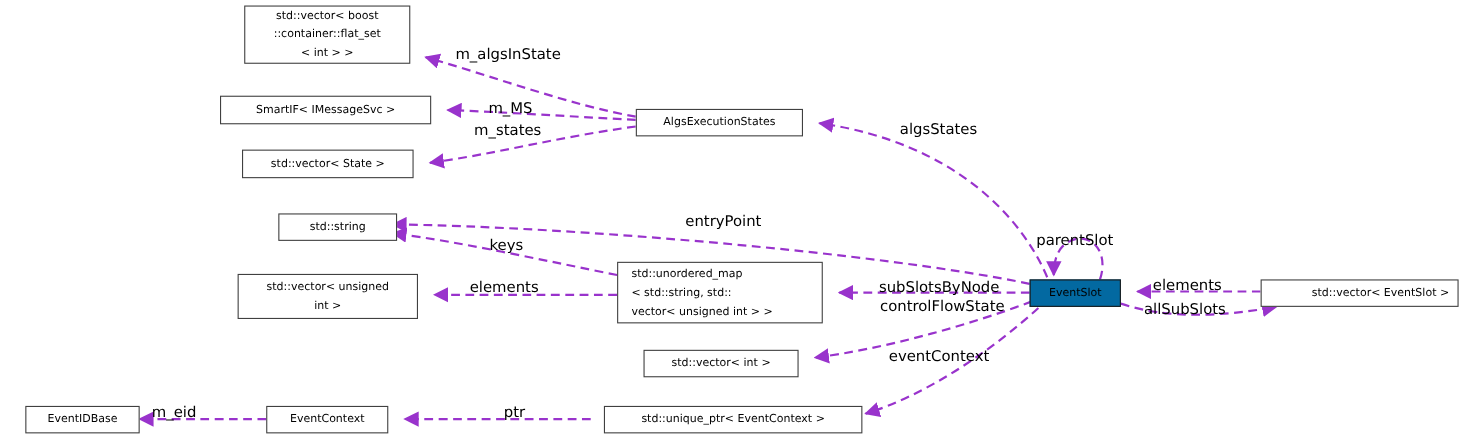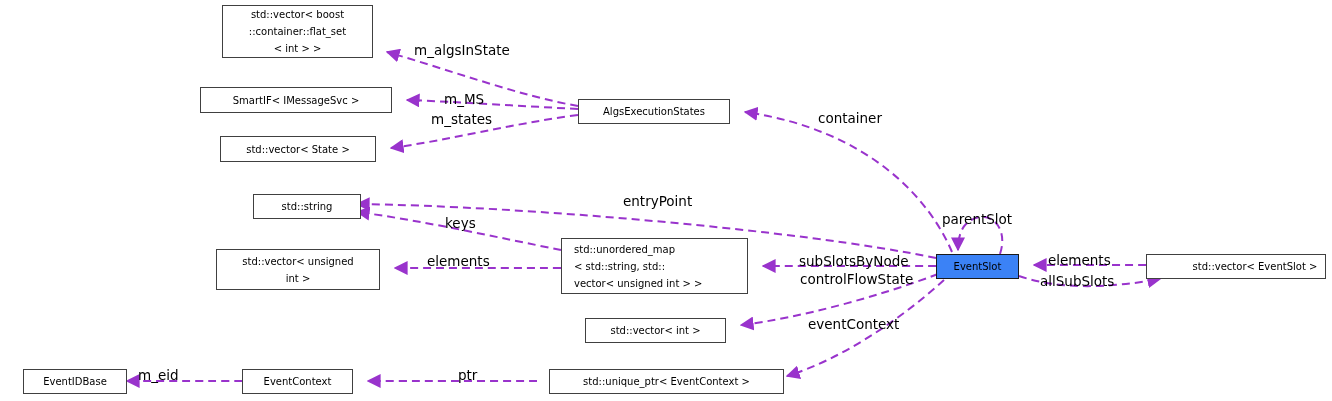--- a/index.html
+++ b/index.html
@@ -26,21 +26,21 @@
     text-align:center;
     white-space:pre;
     z-index:5;
   }
   .node.left-align{
     justify-content:flex-start;
     text-align:left;
     padding-left:5px;
   }
   .node.highlight{
-    background:#3b82f6;
+    background:#0369a1;
     border:1px solid #1a1a1a;
   }
   .edge-label{
     position:absolute;
     font-size:13.5px;
     line-height:15px;
     color:#000000;
     white-space:pre;
     background:transparent;
     z-index:6;
@@ -108,21 +108,21 @@
       <div class="node highlight" style="left: 936px; top: 254px; width: 83px; height: 25px;">EventSlot</div>
       <div class="node" style="left: 1146px; top: 254px; width: 180px; height: 25px; padding-left: 38px;">std::vector&lt; EventSlot &gt;</div>
       <div class="node" style="left: 23px; top: 369px; width: 104px; height: 25px;">EventIDBase</div>
       <div class="node" style="left: 242px; top: 369px; width: 111px; height: 25px;">EventContext</div>
       <div class="node" style="left: 537px; top: 369px; width: 235px; height: 25px; margin-left: 12px;">std::unique_ptr&lt; EventContext &gt;</div>
     </div>
   <div id="labels">
       <div class="edge-label" style="left: 414px; top: 43px;">m_algsInState</div>
       <div class="edge-label" style="left: 444px; top: 92px;">m_MS</div>
       <div class="edge-label" style="left: 431px; top: 112px;">m_states</div>
-      <div class="edge-label" style="left: 818px; top: 111px;">container</div>
+      <div class="edge-label" style="left: 818px; top: 111px;">algsStates</div>
       <div class="edge-label" style="left: 623px; top: 194px;">entryPoint</div>
       <div class="edge-label" style="left: 942px; top: 212px;">parentSlot</div>
       <div class="edge-label" style="left: 445px; top: 216px;">keys</div>
       <div class="edge-label" style="left: 427px; top: 254px;">elements</div>
       <div class="edge-label" style="left: 799px; top: 254px;">subSlotsByNode</div>
       <div class="edge-label" style="left: 800px; top: 272px;">controlFlowState</div>
       <div class="edge-label" style="left: 1048px; top: 253px;">elements</div>
       <div class="edge-label" style="left: 1040px; top: 274px;">allSubSlots</div>
       <div class="edge-label" style="left: 808px; top: 317px;">eventContext</div>
       <div class="edge-label" style="left: 138px; top: 368px;">m_eid</div>

